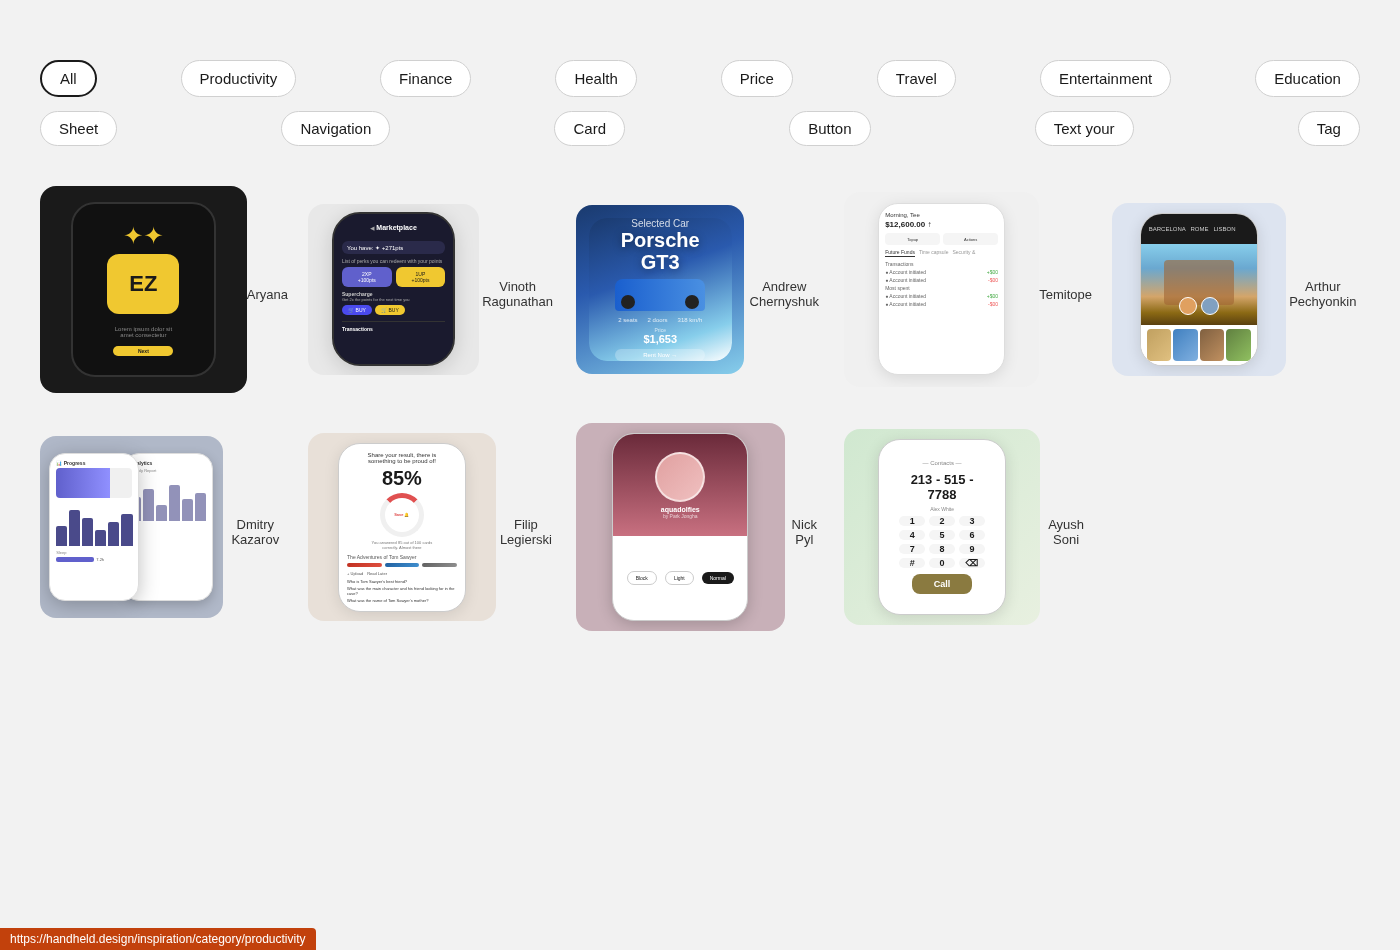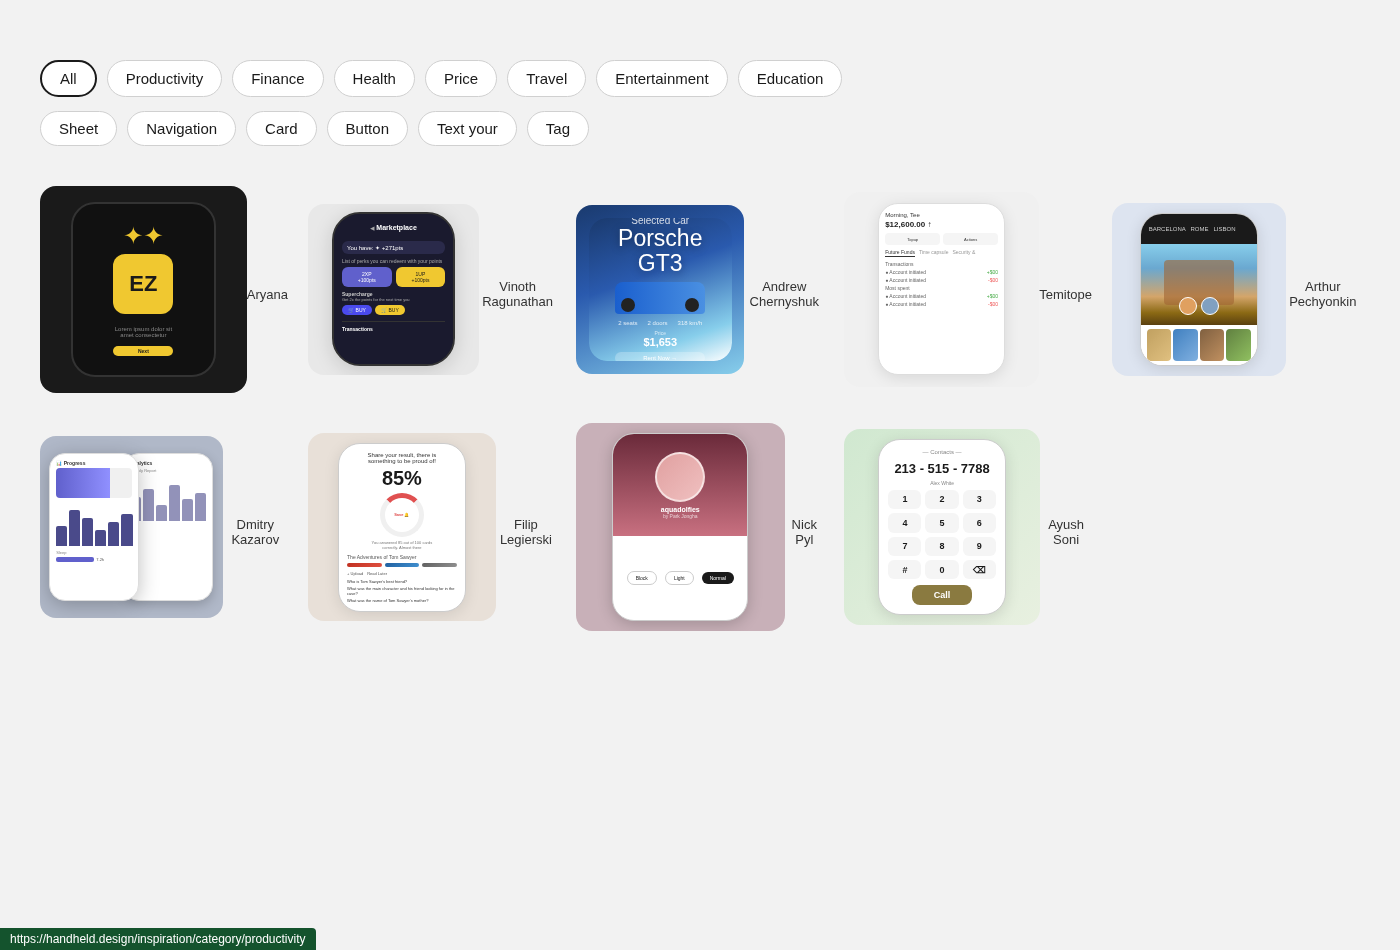--- a/index.html
+++ b/index.html
@@ -9,20 +9,21 @@
       color: #1a1a1a;
       min-height: 950px;
       padding: 60px 40px 40px 40px;
     }
 
     .filter-row {
       display: flex;
       flex-wrap: wrap;
       gap: 10px;
       margin-bottom: 14px;
+      justify-content: space-between;
     }
 
     .filter-chip {
       display: inline-flex;
       align-items: center;
       padding: 8px 18px;
       border-radius: 999px;
       border: 1.5px solid #d0d0d0;
       background: #fff;
       font-size: 15px;
@@ -84,21 +85,21 @@
       display: flex;
       flex-direction: column;
       align-items: center;
       justify-content: center;
       border: 2px solid #333;
       padding: 12px;
     }
     .ez-logo {
       background: #f0c830;
       border-radius: 12px;
-      width: 60px;
+      width: 72px;
       height: 60px;
       display: flex;
       align-items: center;
       justify-content: center;
       font-size: 22px;
       font-weight: 900;
       color: #1a1a1a;
       margin-bottom: 8px;
     }
     .stars-icon {
@@ -171,22 +172,22 @@
       align-items: center;
       justify-content: center;
       width: 85%;
       height: 85%;
       border-radius: 18px;
       overflow: hidden;
       position: relative;
     }
     .porsche-title {
       color: white;
-      font-size: 23px;
-      font-weight: 400;
+      font-size: 20px;
+      font-weight: 700;
       text-align: center;
       line-height: 1.1;
       z-index: 2;
       text-shadow: 0 2px 8px rgba(0,0,0,0.4);
     }
     .price-tag {
       color: white;
       font-size: 11px;
       font-weight: 600;
     }
@@ -422,21 +423,21 @@
     .ayush-phone {
       width: 65%;
       height: 90%;
       background: #fff;
       border-radius: 22px;
       border: 1.5px solid #ccc;
       overflow: hidden;
       box-shadow: 0 3px 15px rgba(0,0,0,0.12);
       display: flex;
       flex-direction: column;
-      padding: 9px;
+      padding: 20px;
     }
     .dialer-number {
       font-size: 13px;
       font-weight: 600;
       color: #1a1a1a;
       text-align: center;
       margin: 4px 0;
     }
     .dialer-name {
       font-size: 5px;
@@ -464,21 +465,21 @@
     .dialer-key.call-btn {
       background: #8a7a40;
       color: #fff;
       border-radius: 8px;
     }
 
     .url-bar {
       position: fixed;
       bottom: 0;
       left: 0;
-      background: #14532d;
+      background: #c2410c;
       color: #fff;
       font-size: 12px;
       padding: 4px 10px;
       border-radius: 0 4px 0 0;
       z-index: 100;
     }
   </style>
 </head>
 <body>
 

